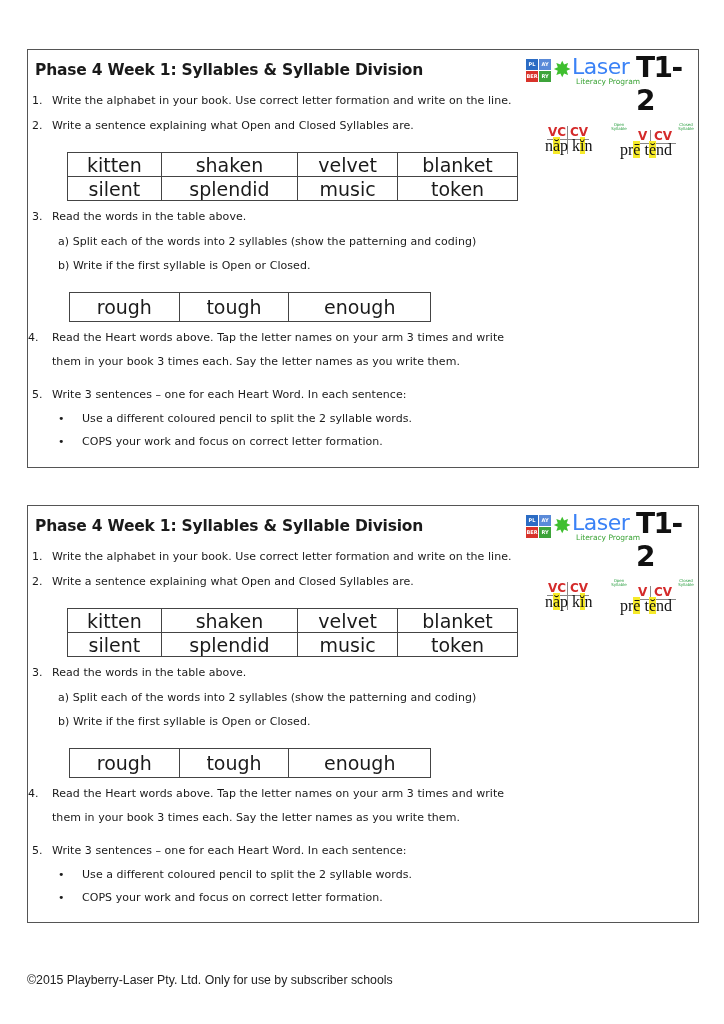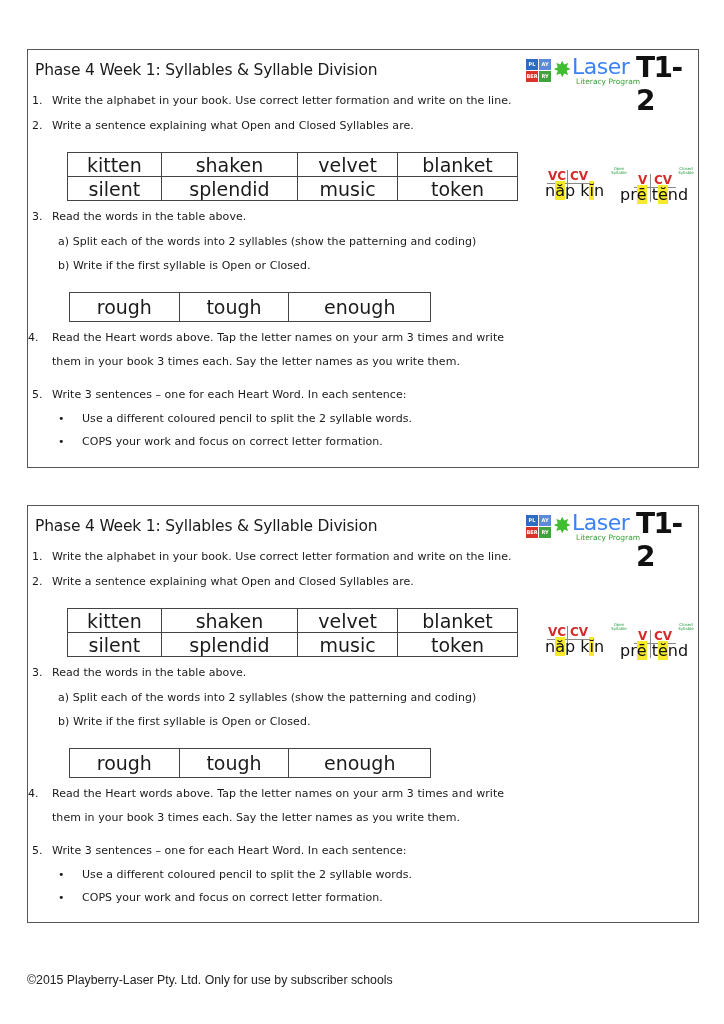--- a/index.html
+++ b/index.html
@@ -1,38 +1,38 @@
 <!DOCTYPE html>
 <html><head>
 <meta charset="utf-8">
 <style>
   html, body { margin:0; padding:0; }
   body { width:724px; height:1024px; background:#ffffff; position:relative; overflow:hidden;
          font-family:"DejaVu Sans", sans-serif; color:#1a1a1a; }
   .card { position:absolute; left:27px; width:672px; border:1.5px solid #555; box-sizing:border-box; background:#fff; }
   .card1 { top:49px; height:419px; }
   .card2 { top:505px; height:418px; }
-  .title { position:absolute; left:7px; top:11px; font-size:15.5px; font-weight:normal; letter-spacing:-0.2px; }
+  .title { position:absolute; left:7px; top:11px; font-size:15.5px; font-weight:bold; letter-spacing:-0.2px; }
   .line { position:absolute; font-size:11px; white-space:nowrap; letter-spacing:0.05px; }
   .num { display:inline-block; width:20px; }
   table.words { position:absolute; border-collapse:collapse; font-size:19px; }
   table.words td { border:1.2px solid #444; text-align:center; padding:0; height:23px; }
   .bul { display:inline-block; width:24px; text-align:left; }
   
   .logo { position:absolute; right:7px; top:7px; width:165px; height:32px; }
   .puzzle { position:absolute; left:0; top:2px; width:26px; height:24px; }
   .pz { position:absolute; width:12px; height:11px; font-size:5px; color:#fff; font-weight:bold; text-align:center; line-height:11px; }
   .star { position:absolute; left:27px; top:0px; font-size:22px; color:#3fbf2f; line-height:26px; }
   .laser { position:absolute; left:46px; top:-3px; font-size:22px; font-weight:normal; color:#3b82f6; letter-spacing:-0.5px; }
   .litprog { position:absolute; left:50px; top:20px; font-size:7.5px; color:#3aa335; font-weight:normal; }
   .t12 { position:absolute; left:110px; top:-6px; font-size:28px; font-weight:bold; color:#111; letter-spacing:-1.5px; }
   
-  .diag { position:absolute;margin-top:44px; }
+  .diag { position:absolute; }
   .code { position:absolute; font-size:12px; font-weight:bold; color:#d42a2a; }
-  .word { position:absolute; font-size:16px; color:#111; white-space:nowrap; }
+  .word { position:absolute; font-size:16px; color:#111; white-space:nowrap;font-family:Liberation Serif, serif; }
   .hl { background:#f6ea2a; }
   .vbar { position:absolute; width:1px; background:#888; }
   .hbar { position:absolute; height:1px; background:#888; }
   .tiny { position:absolute; font-size:4px; color:#2fa045; line-height:4px; text-align:center; }
   .footer { position:absolute; left:27px; top:973px; font-size:12.3px; font-family:"Liberation Sans", sans-serif; color:#222; }
 </style>
 </head>
 <body>
 
 <div class="card card1">

